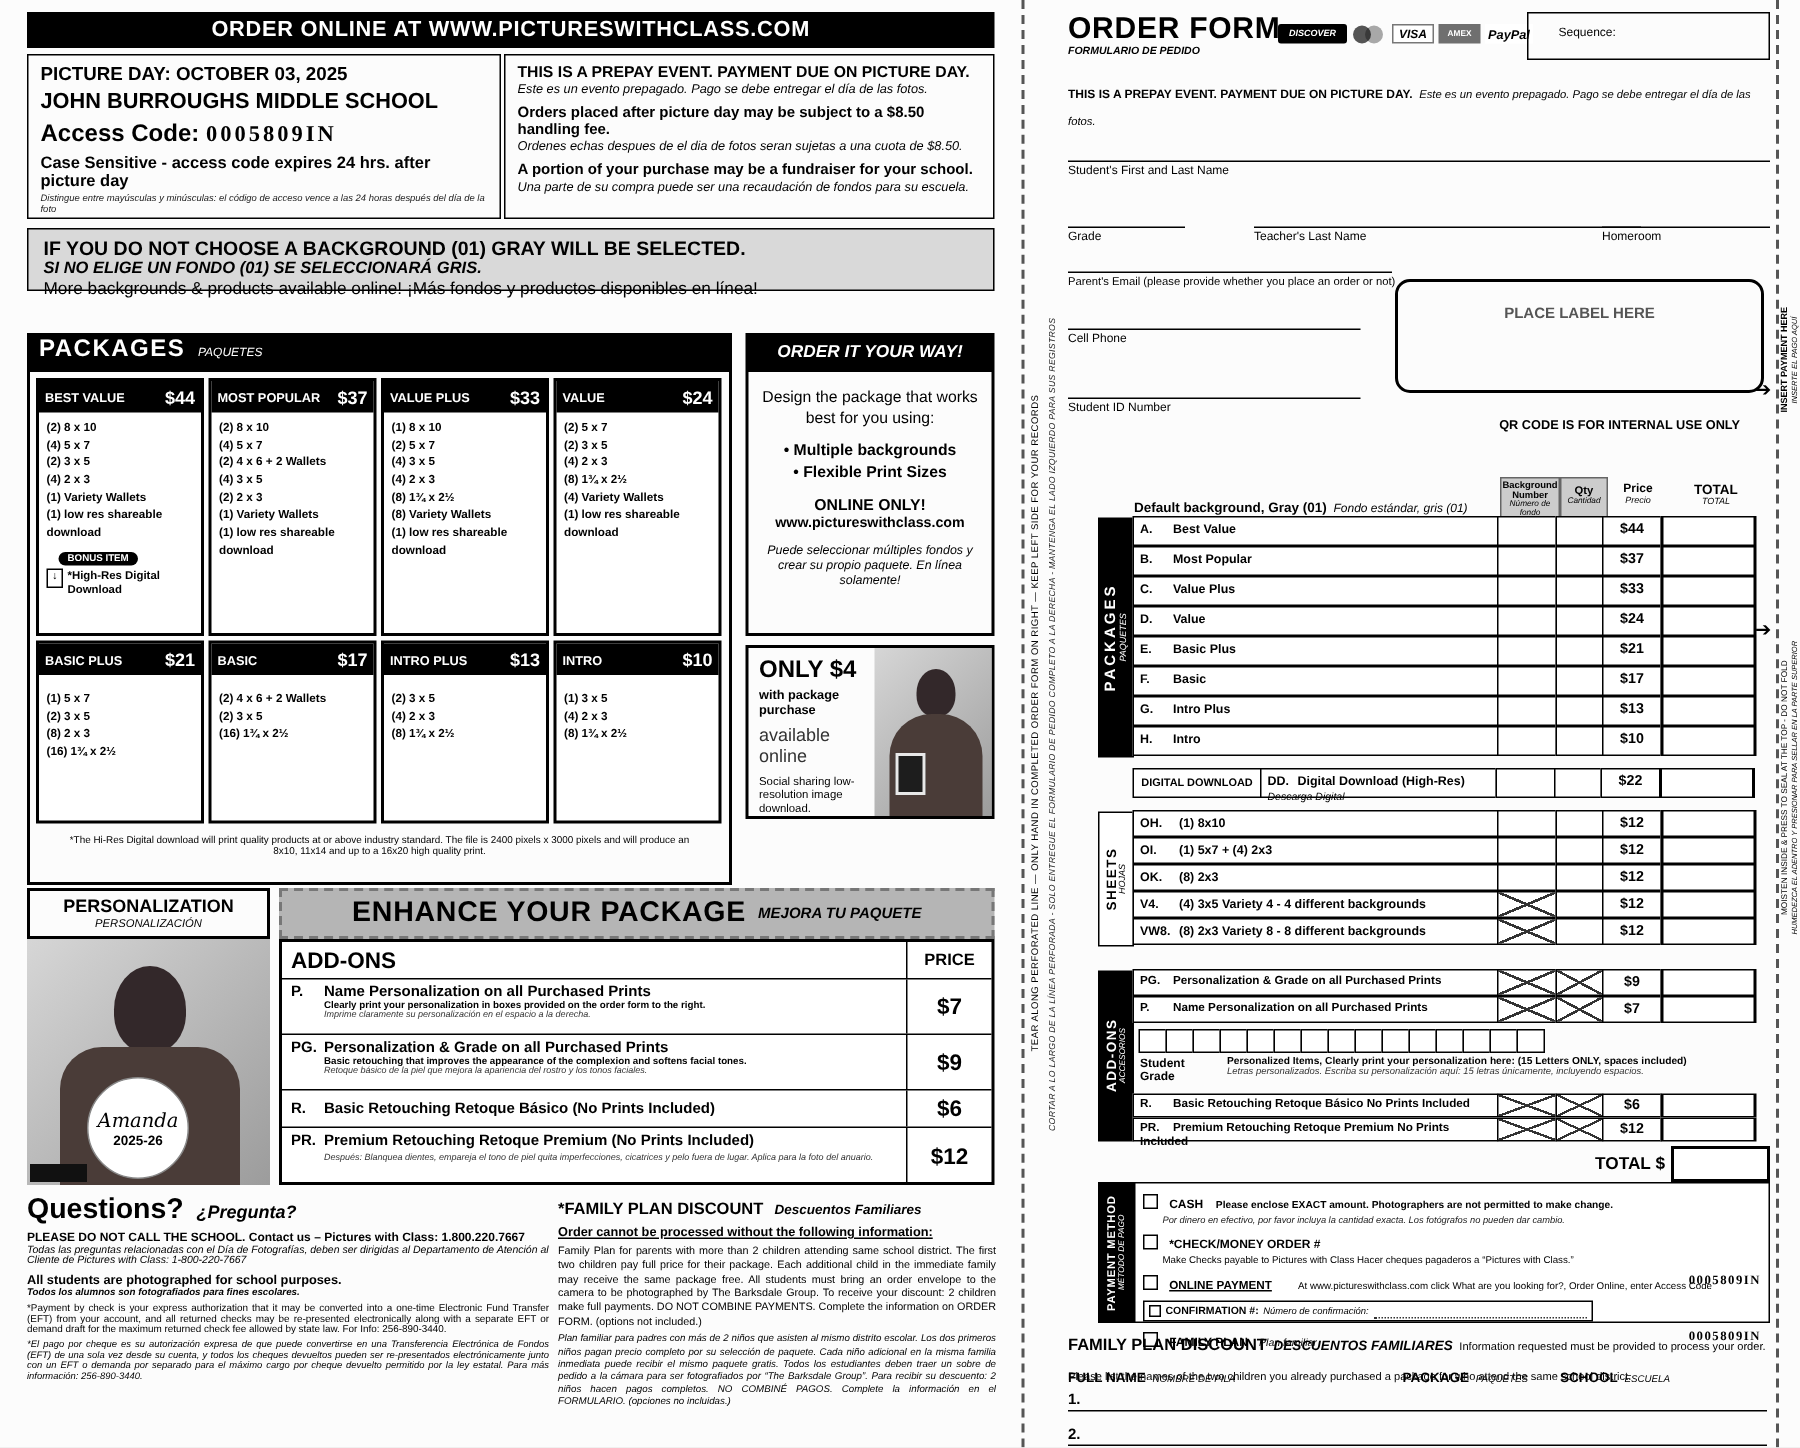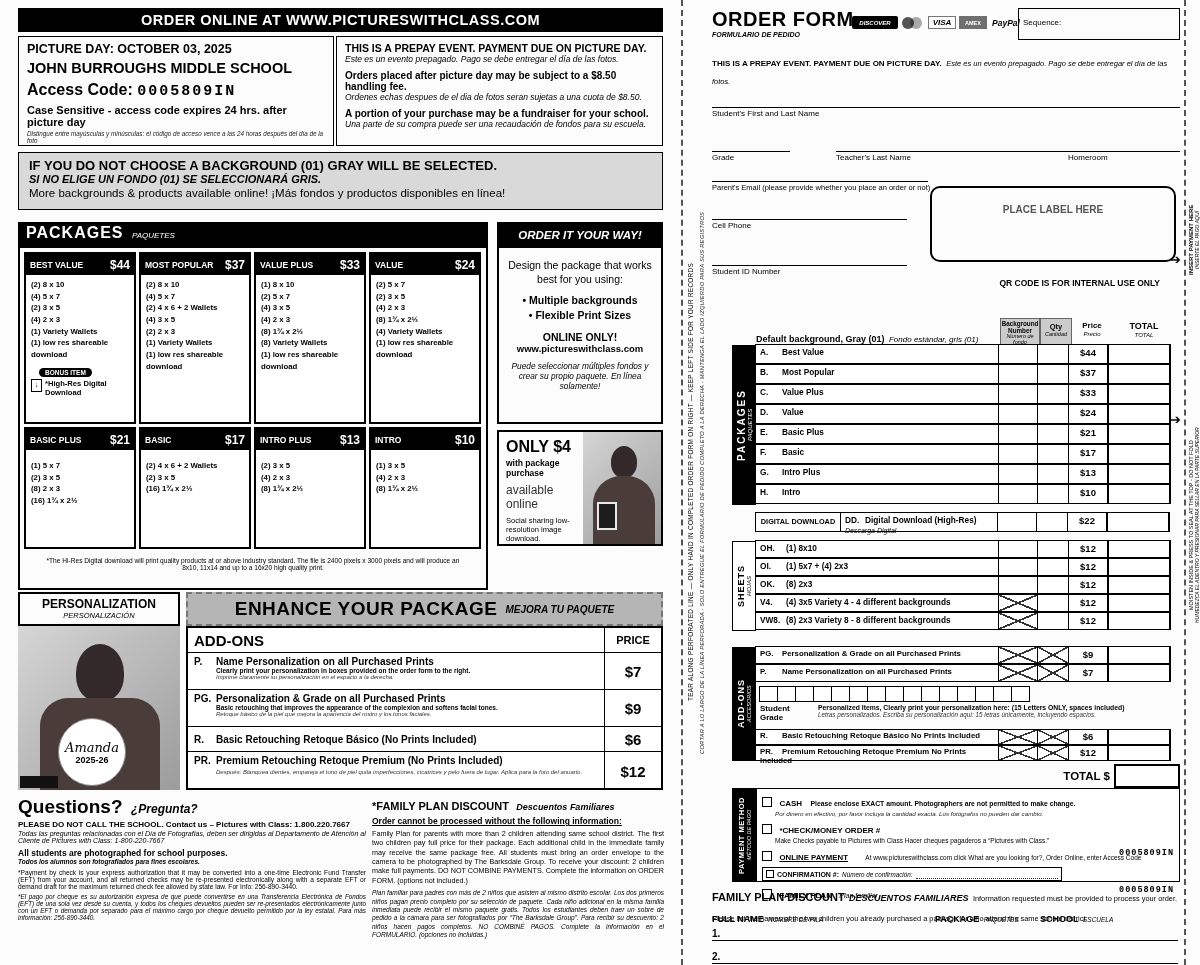--- a/index.html
+++ b/index.html
@@ -5,21 +5,21 @@
   html,body{margin:0;padding:0;background:#e8e8e8}
   #page{position:relative;width:1200px;height:965px;background:#fcfcfc;font-family:"Liberation Sans",sans-serif;color:#000;overflow:hidden}
   .ab{position:absolute}
   .b{font-weight:700}
   .i{font-style:italic}
   .ctr{text-align:center}
   .bx{border:1px solid #000}
   .bx2{border:2px solid #000}
   .blackbar{background:#000;color:#fff}
   .gray{background:#d9d9d9}
-  .mono{font-family:Liberation Mono, monospace}
+  .mono{font-family:Liberation Serif, serif}
   
   .pkgrow{display:flex;gap:3px}
   .pkg{width:112px;border:2px solid #000;background:#fff;box-sizing:border-box}
   .pkg-h{background:#000;color:#fff;display:flex;justify-content:space-between;align-items:center;padding:2px 4px;height:17px}
   .pkg-h .nm{font-size:8.5px;font-weight:700}
   .pkg-h .pp{font-size:12px;font-weight:700}
   .pkg-b{padding:4px 3px 2px 5px}
   .pi{font-size:7.8px;font-weight:700;line-height:1.5}
   .bonus{background:#000;color:#fff;font-size:6.5px;font-weight:700;border-radius:7px;padding:1px 6px;display:inline-block;margin:3px 0 1px 8px}
   .bonus-t{font-size:7.6px;font-weight:700;display:flex;gap:3px;align-items:flex-start}
@@ -69,21 +69,21 @@
 
   <div class="ab bx" style="left:336px;top:36px;width:327px;height:110px;padding:5px 8px;box-sizing:border-box">
     <div class="b" style="font-size:10.5px">THIS IS A PREPAY EVENT. PAYMENT DUE ON PICTURE DAY.</div>
     <div class="i" style="font-size:8.5px">Este es un evento prepagado. Pago se debe entregar el día de las fotos.</div>
     <div class="b" style="font-size:10px;margin-top:6px">Orders placed after picture day may be subject to a $8.50 handling fee.</div>
     <div class="i" style="font-size:8.5px">Ordenes echas despues de el dia de fotos seran sujetas a una cuota de $8.50.</div>
     <div class="b" style="font-size:10px;margin-top:6px">A portion of your purchase may be a fundraiser for your school.</div>
     <div class="i" style="font-size:8.5px">Una parte de su compra puede ser una recaudación de fondos para su escuela.</div>
   </div>
 
-  <div class="ab bx gray" style="left:18px;top:152px;width:645px;height:58px;padding:5px 10px;box-sizing:border-box">
+  <div class="ab bx gray" style="left:18px;top:152px;width:645px;height:42px;padding:5px 10px;box-sizing:border-box">
     <div class="b" style="font-size:13px">IF YOU DO NOT CHOOSE A BACKGROUND (01) GRAY WILL BE SELECTED.</div>
     <div class="b i" style="font-size:11px">SI NO ELIGE UN FONDO (01) SE SELECCIONARÁ GRIS.</div>
     <div style="font-size:11.5px;margin-top:2px">More backgrounds &amp; products available online! ¡Más fondos y productos disponibles en línea!</div>
   </div>
 
   <div class="ab blackbar" style="left:18px;top:222px;width:470px;height:26px;box-sizing:border-box;padding:2px 8px">
     <span class="b" style="font-size:16px;letter-spacing:1px">PACKAGES</span>
     <span class="i" style="font-size:8px;margin-left:4px">PAQUETES</span>
   </div>
   <div class="ab bx2" style="left:18px;top:248px;width:470px;height:342px;border-top:none;box-sizing:border-box;padding:4px">
@@ -319,21 +319,21 @@
     <div class="card-badge" style="width:28px;border:1px solid #777;background:#fff">
         <span class="i" style="font-size:8px">VISA</span>
       </div>
     <div class="card-badge" style="width:28px;background:#6f6f6f;color:#fff">
         <span style="font-size:5.5px">AMEX</span>
       </div>
     <div class="card-badge" style="width:32px;background:#fff">
         <span class="i" style="font-size:8.5px">PayPal</span>
       </div>
   </div>
-  <div class="ab bx" style="left:1018px;top:8px;width:162px;height:32px;box-sizing:border-box;padding:2px 4px">
+  <div class="ab bx" style="left:1018px;top:8px;width:162px;height:32px;box-sizing:border-box;padding:2px 20px">
     <span style="font-size:8px">Sequence:</span>
   </div>
   <div class="ab" style="left:712px;top:52px;width:470px">
     <span class="b" style="font-size:8px">THIS IS A PREPAY EVENT. PAYMENT DUE ON PICTURE DAY.</span>
     <span class="i" style="font-size:7.5px">Este es un evento prepagado. Pago se debe entregar el día de las fotos.</span>
   </div>
 
   <div class="ab" style="left:712px;top:94px;width:468px">
     <div class="fline"></div>
     <div class="flab">Student's First and Last Name</div>

